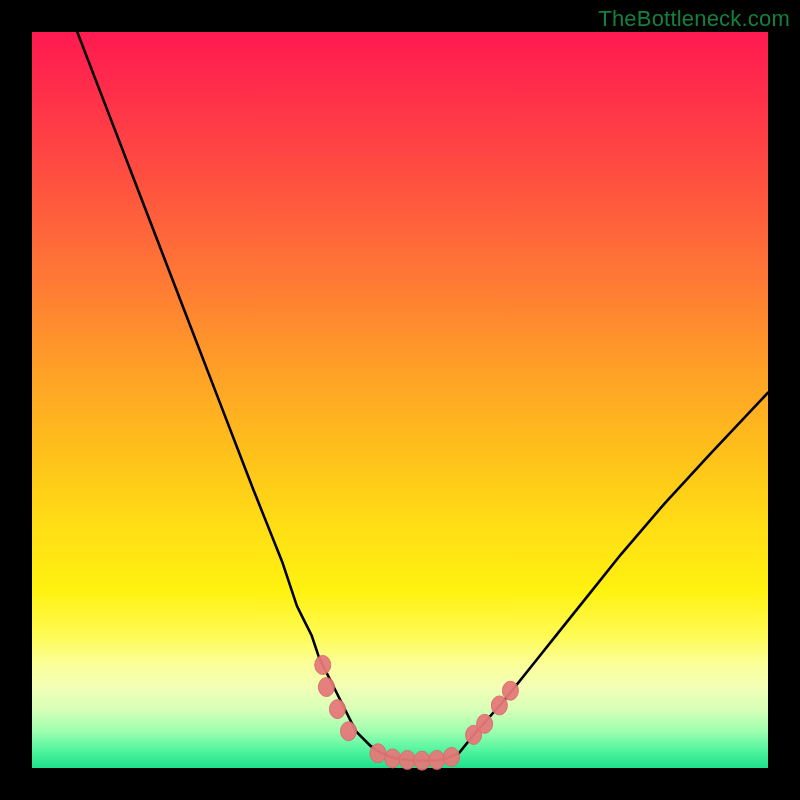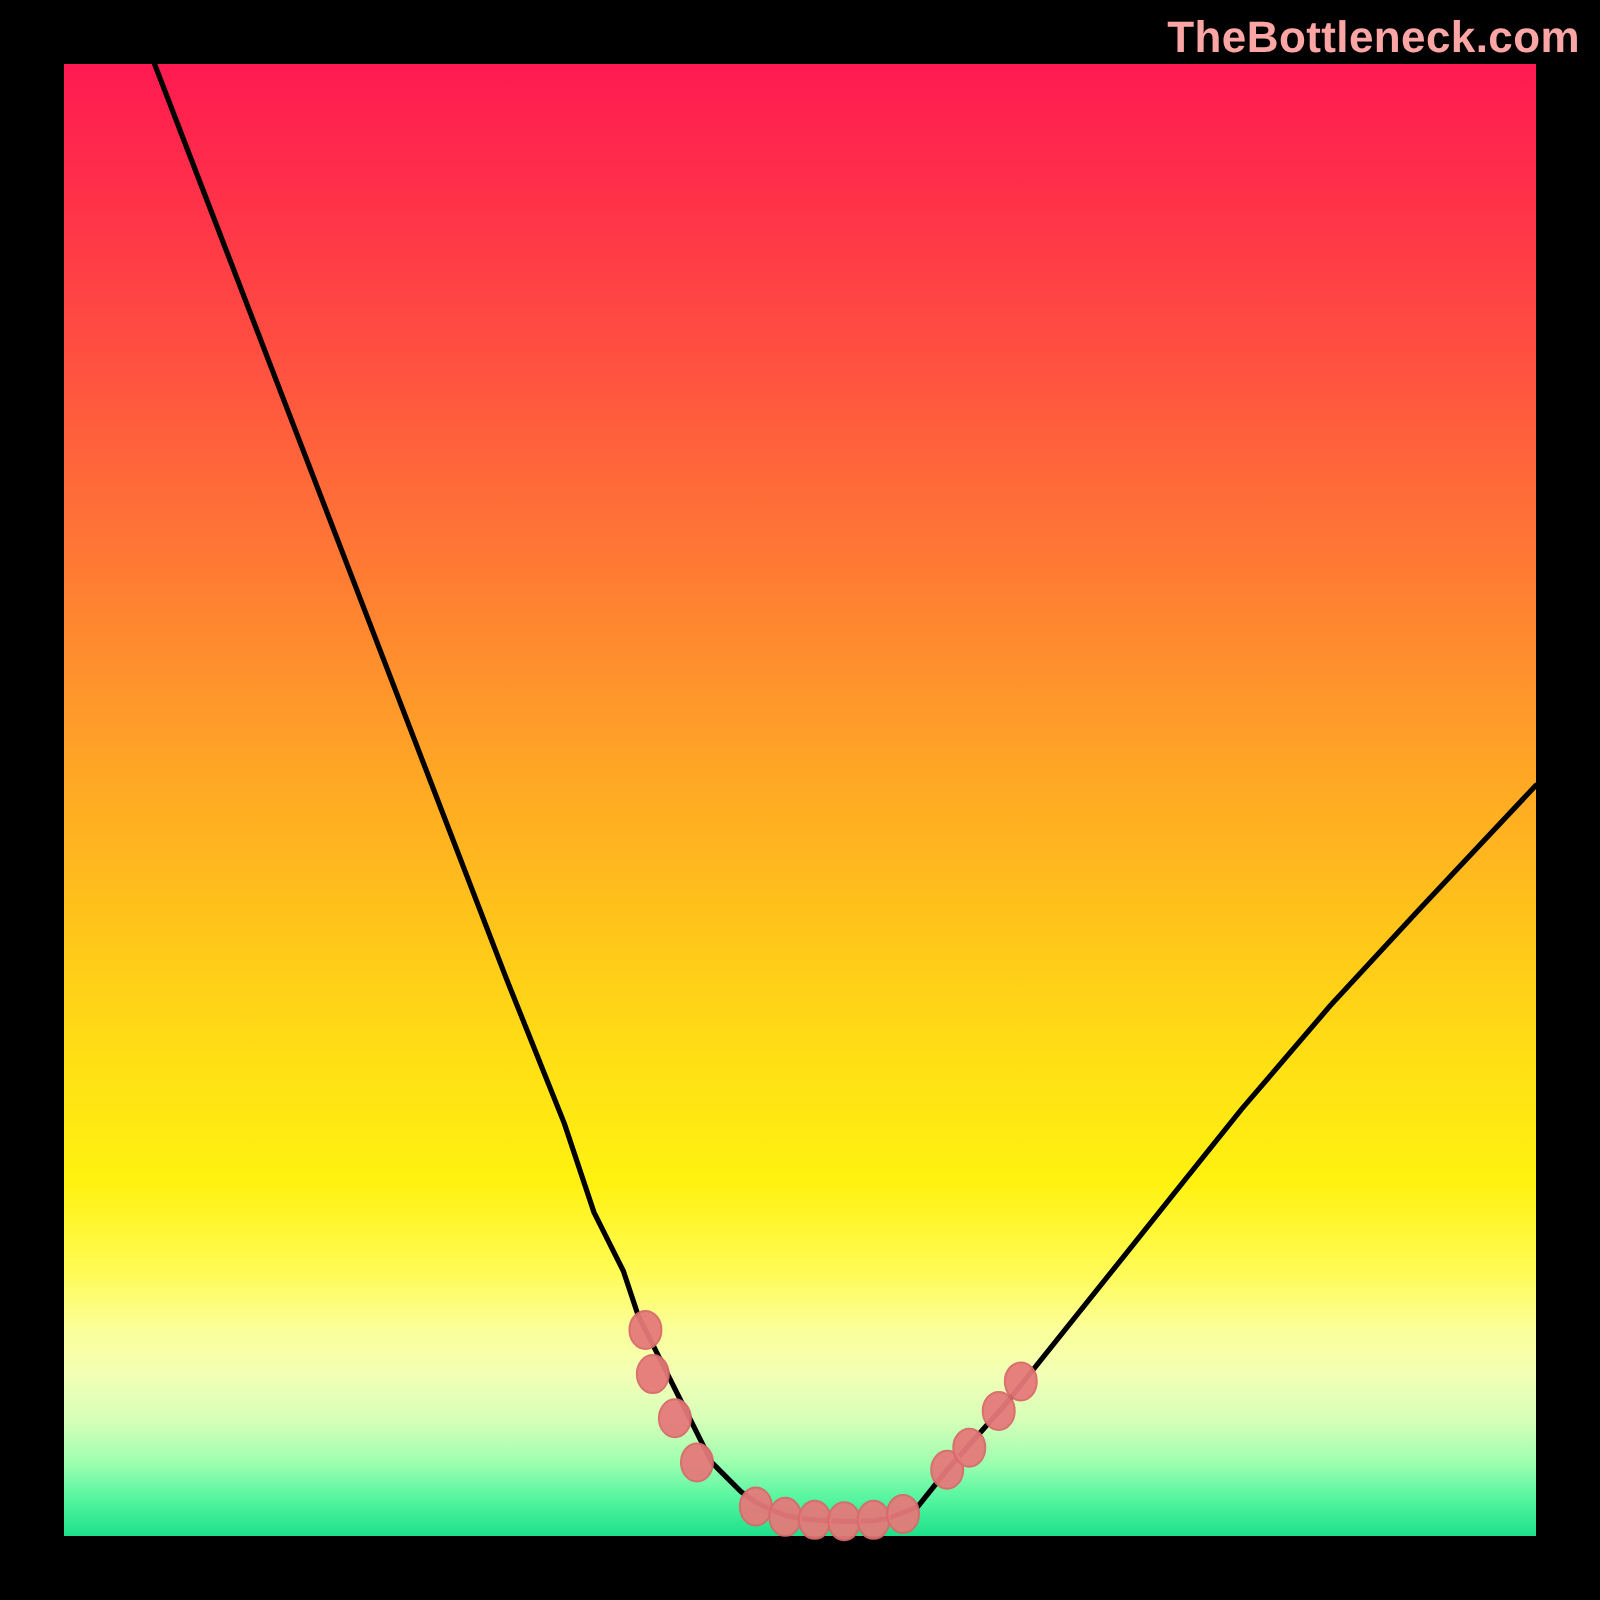--- a/index.html
+++ b/index.html
@@ -41,23 +41,23 @@
       #d8ffb8 92%,
       #9effb0 95%,
       #55f5a0 97.5%,
       #1de08a 100%
     );
   }
   .watermark {
     position: absolute;
     top: 6px;
     right: 10px;
-    color: #fca5a5;
+    color: #15803d;
     font-size: 22px;
-    font-weight: 700;
+    font-weight: 400;
     letter-spacing: 0.2px;
     user-select: none;
   }
   svg.curve {
     position: absolute;
     top: 32px;
     left: 32px;
     width: 736px;
     height: 736px;
     overflow: visible;

